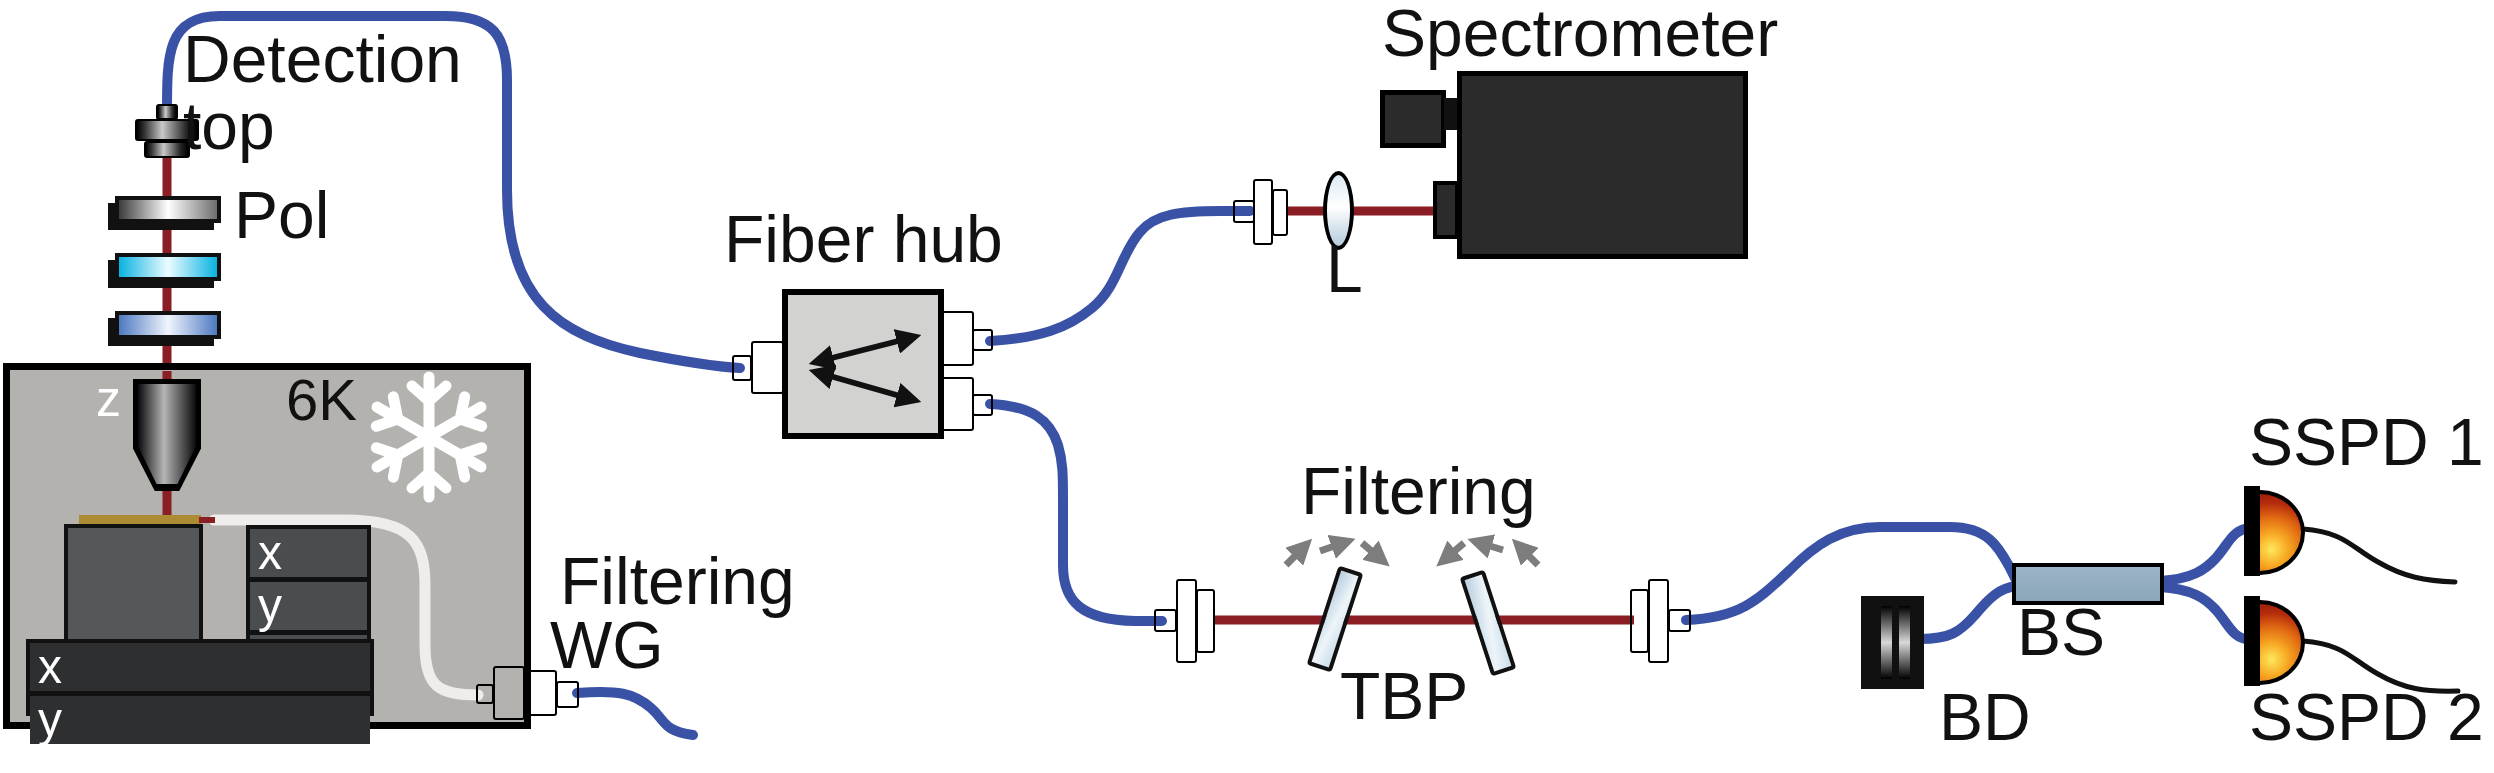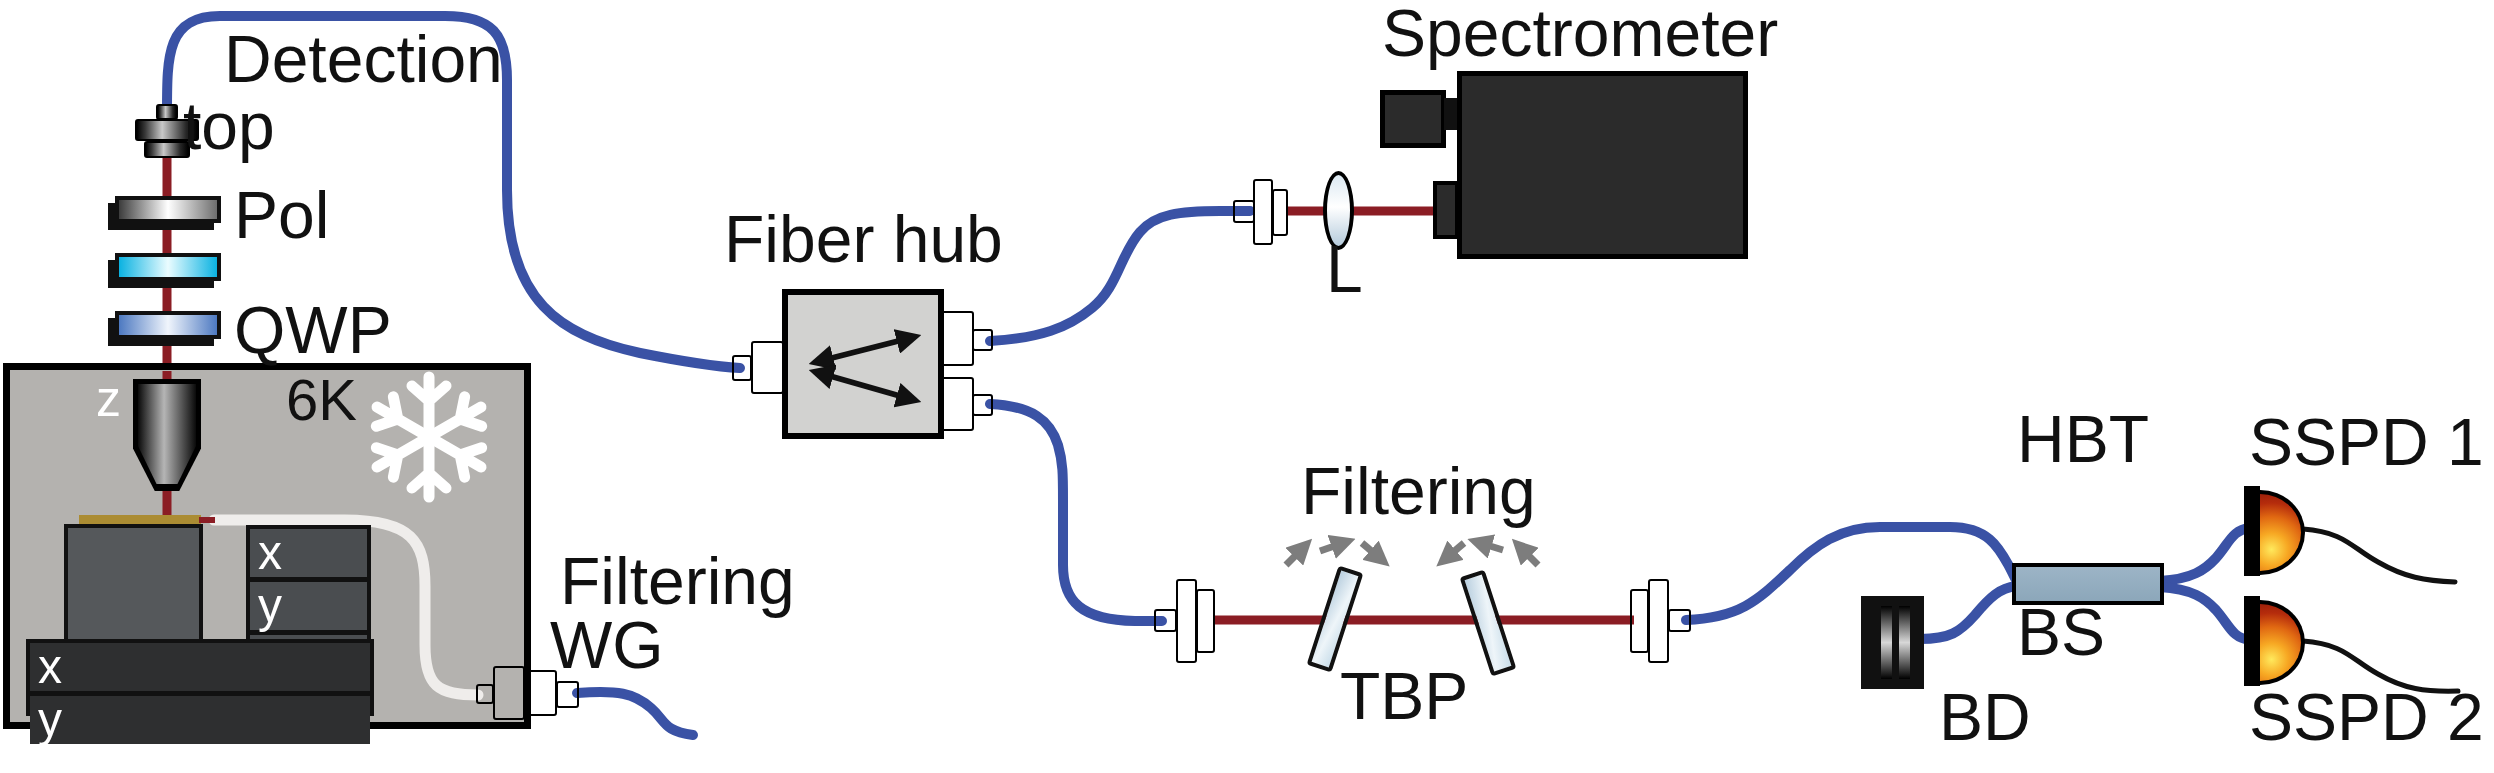--- a/index.html
+++ b/index.html
@@ -181,32 +181,30 @@
   </div>
 
   <div class="abs" style="left:2012px;top:563px;width:152px;height:42px;border:4px solid #000;
               background:linear-gradient(180deg,#9cb4c6,var(--bs_fill));"></div>
 
   <div class="abs" style="left:2244px;top:486px;width:16px;height:90px;background:#000;"></div>
   <div class="abs dome" style="left:2260px;top:490px;width:45px;height:85px;"></div>
   <div class="abs" style="left:2244px;top:596px;width:16px;height:90px;background:#000;"></div>
   <div class="abs dome" style="left:2260px;top:600px;width:45px;height:85px;"></div>
 
-  <div class="lbl" style="left:183px;top:26px;margin-left:41px;">Detection</div>
+  <div class="lbl" style="left:183px;top:26px;">Detection</div>
   <div class="lbl" style="left:183px;top:93px;">top</div>
   <div class="lbl" style="left:234px;top:182px;">Pol</div>
-  <div class="lbl" style="left:234px;top:297px;">QWP</div>
   <div class="lbl" style="left:724px;top:206px;">Fiber hub</div>
   <div class="lbl" style="left:1382px;top:0px;">Spectrometer</div>
   <div class="lbl" style="left:1326px;top:236px;">L</div>
   <div class="lbl big" style="left:286px;top:371px;">6K</div>
   <div class="lbl white" style="left:96px;top:374px;font-size:50px;">z</div>
   <div class="lbl" style="left:560px;top:548px;">Filtering</div>
   <div class="lbl" style="left:550px;top:612px;">WG</div>
   <div class="lbl" style="left:1301px;top:458px;">Filtering</div>
   <div class="lbl" style="left:1340px;top:663px;">TBP</div>
-  <div class="lbl" style="left:2017px;top:406px;">HBT</div>
   <div class="lbl" style="left:2017px;top:599px;">BS</div>
   <div class="lbl" style="left:1939px;top:684px;">BD</div>
   <div class="lbl" style="left:2249px;top:409px;">SSPD 1</div>
   <div class="lbl" style="left:2249px;top:684px;">SSPD 2</div>
 
 </div>
 
 </body></html>

